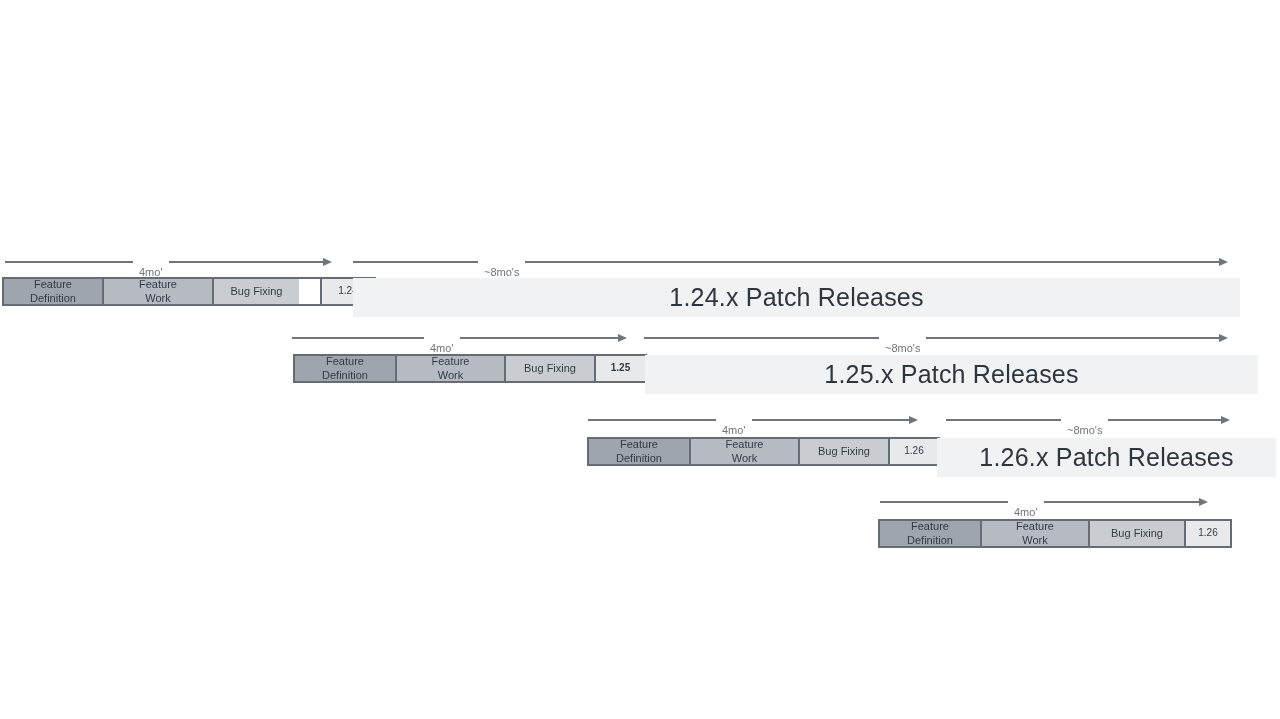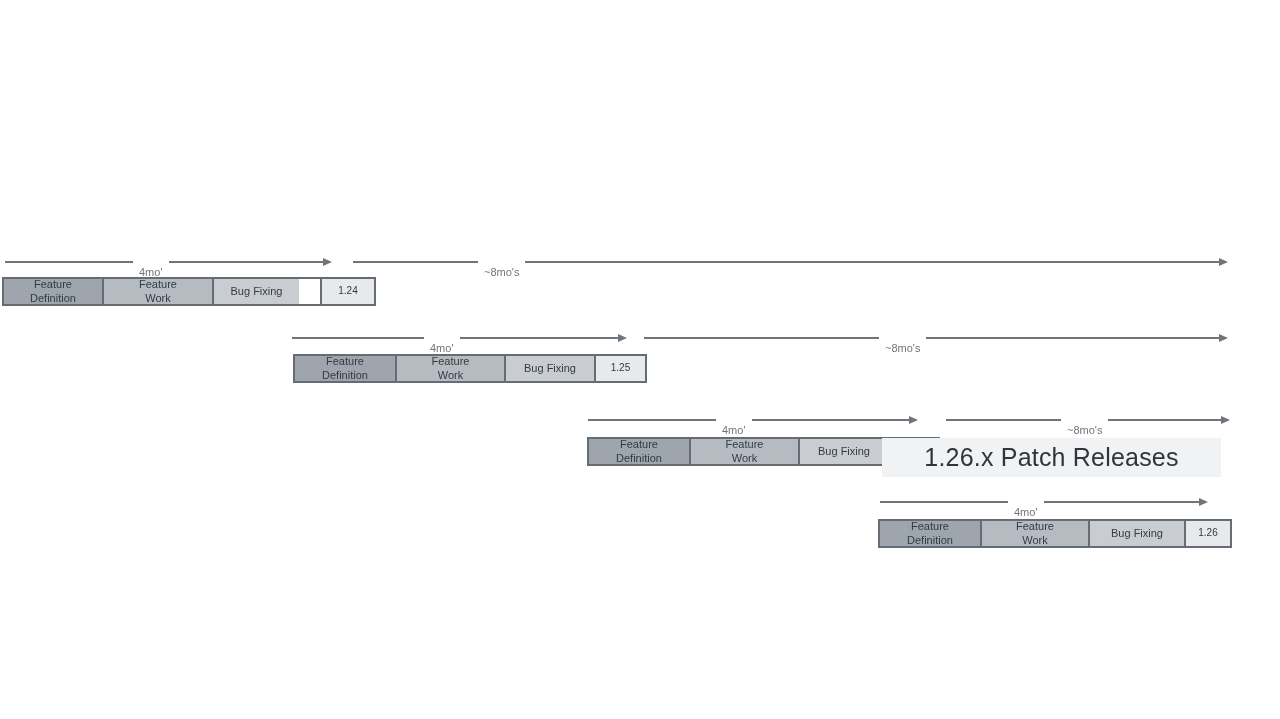--- a/index.html
+++ b/index.html
@@ -71,20 +71,23 @@
     <div class="phase fw" style="width:110px;">
       <span class="wrap">Feature Work</span>
     </div>
     <div class="phase bf" style="width:87px;">
       <span class="wrap">Bug Fixing</span>
     </div>
     <div class="phase ver" style="width:54px;margin-left:21px;">
       <span class="wrap">1.24</span>
     </div>
   </div>
+  <div class="pbar" style="left:353px;top:278px;width:887px;">
+    <span>1.24.x Patch Releases</span>
+  </div>
 
   <div class="tl-arrow" style="left:292px;top:331px;width:335px;">
     <span class="ln" style="width:132px;"></span>
     <span class="albl">4mo'</span>
     <span class="ln grow"></span>
     <span class="ah"></span>
   </div>
   <div class="tl-arrow" style="left:644px;top:331px;width:584px;">
     <span class="ln" style="width:235px;"></span>
     <span class="albl">~8mo's</span>
@@ -94,23 +97,26 @@
   <div class="block" style="left:293px;top:354px;">
     <div class="phase fd" style="width:100px;">
       <span class="wrap">Feature Definition</span>
     </div>
     <div class="phase fw" style="width:109px;">
       <span class="wrap">Feature Work</span>
     </div>
     <div class="phase bf" style="width:90px;">
       <span class="wrap">Bug Fixing</span>
     </div>
-    <div class="phase ver" style="width:51px;">
+    <div class="phase ver" style="width:51px;font-weight:bold;">
       <span class="wrap">1.25</span>
     </div>
+  </div>
+  <div class="pbar" style="left:645px;top:355px;width:613px;">
+    <span>1.25.x Patch Releases</span>
   </div>
 
   <div class="tl-arrow" style="left:588px;top:413px;width:330px;">
     <span class="ln" style="width:128px;"></span>
     <span class="albl">4mo'</span>
     <span class="ln grow"></span>
     <span class="ah"></span>
   </div>
   <div class="tl-arrow" style="left:946px;top:413px;width:284px;">
     <span class="ln" style="width:115px;"></span>
@@ -125,21 +131,21 @@
     <div class="phase fw" style="width:109px;">
       <span class="wrap">Feature Work</span>
     </div>
     <div class="phase bf" style="width:90px;">
       <span class="wrap">Bug Fixing</span>
     </div>
     <div class="phase ver" style="width:50px;">
       <span class="wrap">1.26</span>
     </div>
   </div>
-  <div class="pbar" style="left:882px;top:438px;width:339px;align-items:center;">
+  <div class="pbar" style="left:937px;top:438px;width:339px;align-items:center;">
     <span>1.26.x Patch Releases</span>
   </div>
 
   <div class="tl-arrow" style="left:880px;top:495px;width:328px;">
     <span class="ln" style="width:128px;"></span>
     <span class="albl">4mo'</span>
     <span class="ln grow"></span>
     <span class="ah"></span>
   </div>
   <div class="block" style="left:878px;top:519px;">

